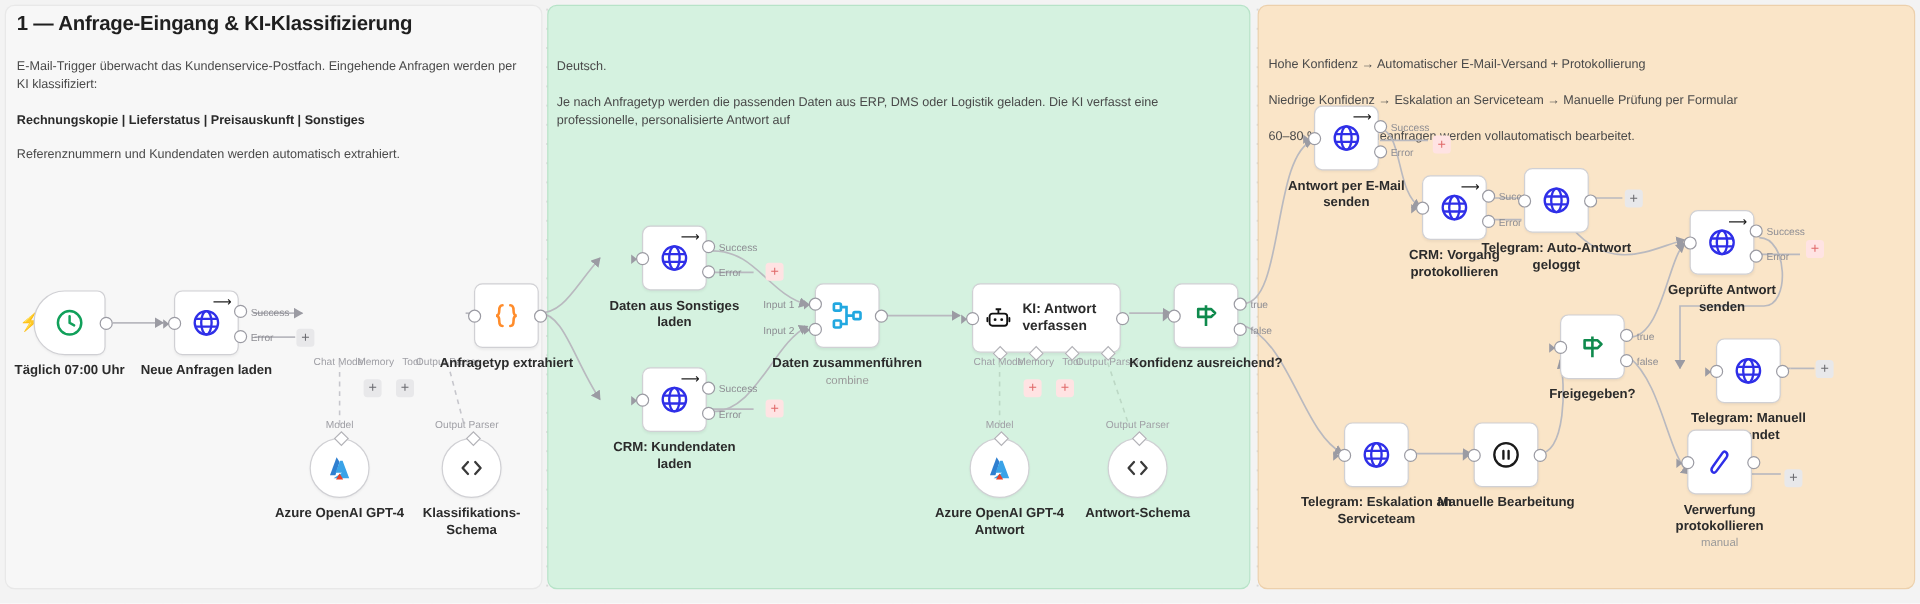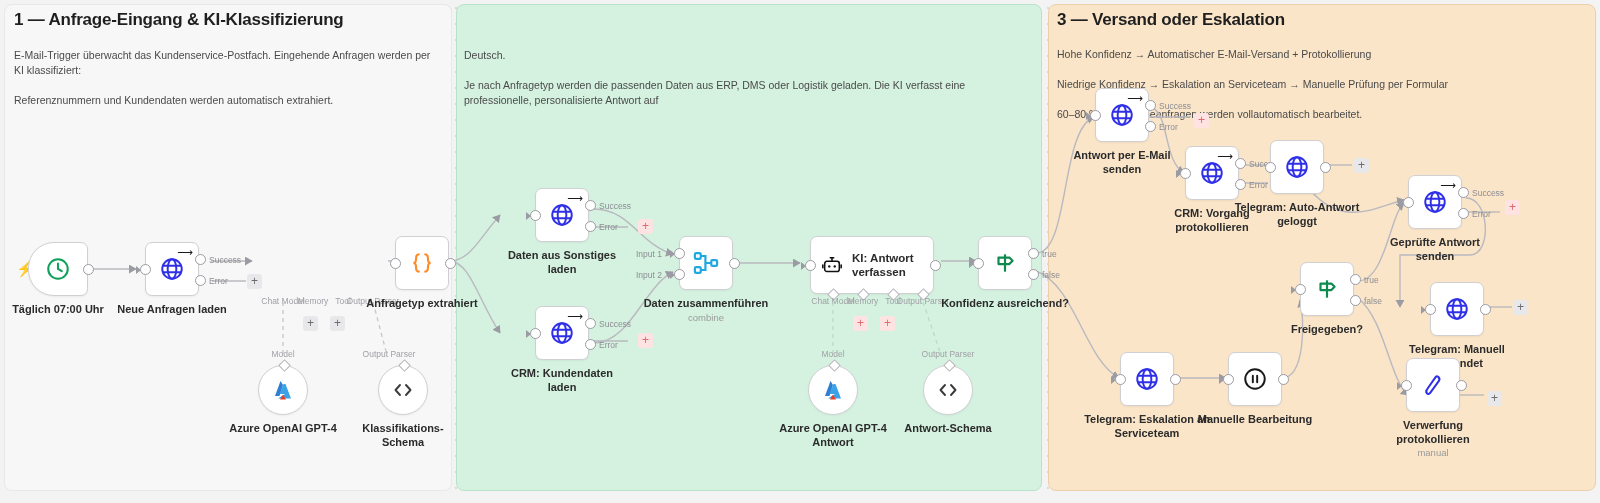--- a/index.html
+++ b/index.html
@@ -158,29 +158,29 @@
 
 <div id="canvas">
 
   <div class="panel" style="left:4px; top:4px; width:448px; height:487px; background:#f7f7f7;"></div>
   <div class="panel" style="left:456px; top:4px; width:586px; height:487px; background:#d5f2e0; border-color:#b7e3c8;"></div>
   <div class="panel" style="left:1048px; top:4px; width:548px; height:487px; background:#fae5c8; border-color:#ecd0ac;"></div>
 
   <div class="panel-title" style="left:14px; top:10px;">1 — Anfrage-Eingang &amp; KI-Klassifizierung</div>
   <div class="panel-desc" style="left:14px; top:33px; width:420px;">
     <div>E-Mail-Trigger überwacht das Kundenservice-Postfach. Eingehende Anfragen werden per KI klassifiziert:</div>
+    <div style="font-weight:700;color:#2a2a2a;">Rechnungskopie | Lieferstatus | Preisauskunft | Sonstiges</div>
     <div>Referenznummern und Kundendaten werden automatisch extrahiert.</div>
   </div>
 
   <div class="panel-desc" style="left:464px; top:33px; width:566px;">
     <div>Deutsch.</div>
     <div>Je nach Anfragetyp werden die passenden Daten aus ERP, DMS oder Logistik geladen. Die KI verfasst eine professionelle, personalisierte Antwort auf</div>
   </div>
 
-  <div class="panel-title" style="left:1057px; top:10px;">3 — Versand oder Eskalation</div>
   <div class="panel-desc" style="left:1057px; top:32px; width:530px;">
     <div>Hohe Konfidenz → Automatischer E-Mail-Versand + Protokollierung</div>
     <div>Niedrige Konfidenz → Eskalation an Serviceteam → Manuelle Prüfung per Formular</div>
     <div>60–80 % der Routineanfragen werden vollautomatisch bearbeitet.</div>
   </div>
 
   <svg id="edges">
     <defs>
       <marker id="arw" markerWidth="7" markerHeight="7" refX="5" refY="3.2" orient="auto">
         <path d="M0,0 L5.5,3.2 L0,6.4 z" fill="#9b9ba3"></path>
@@ -286,21 +286,21 @@
     <svg class="icon-svg" width="24" height="24" viewBox="0 0 24 24">
       <path d="M9.5 3 L4 18 L8.5 18 L12 7 Z" fill="#2f7fd0"></path>
       <path d="M12.5 6 L8.5 16 L14 16 L7 20.5 L20 20.5 L14.5 6 Z" fill="#3aa3e8"></path>
       <path d="M12 16.5 l3 5 h-6 z" fill="#e8402a"></path>
     </svg>
     <div class="diamond" style="left:21px; top:-5px;"></div>
     <div class="node-label">Azure OpenAI GPT-4</div>
   </div>
   <div class="sub-label" style="left:283px; top:349px;">Model</div>
 
-  <div class="node circle" style="left:378px; top:365px;">
+  <div class="node circle" style="left:368px; top:365px;">
     <svg class="icon-svg" width="24" height="24" viewBox="0 0 24 24" fill="none" stroke="#3a3a3a" stroke-width="1.9" stroke-linecap="round" stroke-linejoin="round">
       <path d="M9 7 L4.5 12 L9 17"></path>
         <path d="M15 7 L19.5 12 L15 17"></path>
     </svg>
     <div class="diamond" style="left:21px; top:-5px;"></div>
     <div class="node-label">Klassifikations-
 Schema</div>
   </div>
   <div class="sub-label" style="left:389px; top:349px;">Output Parser</div>
 

